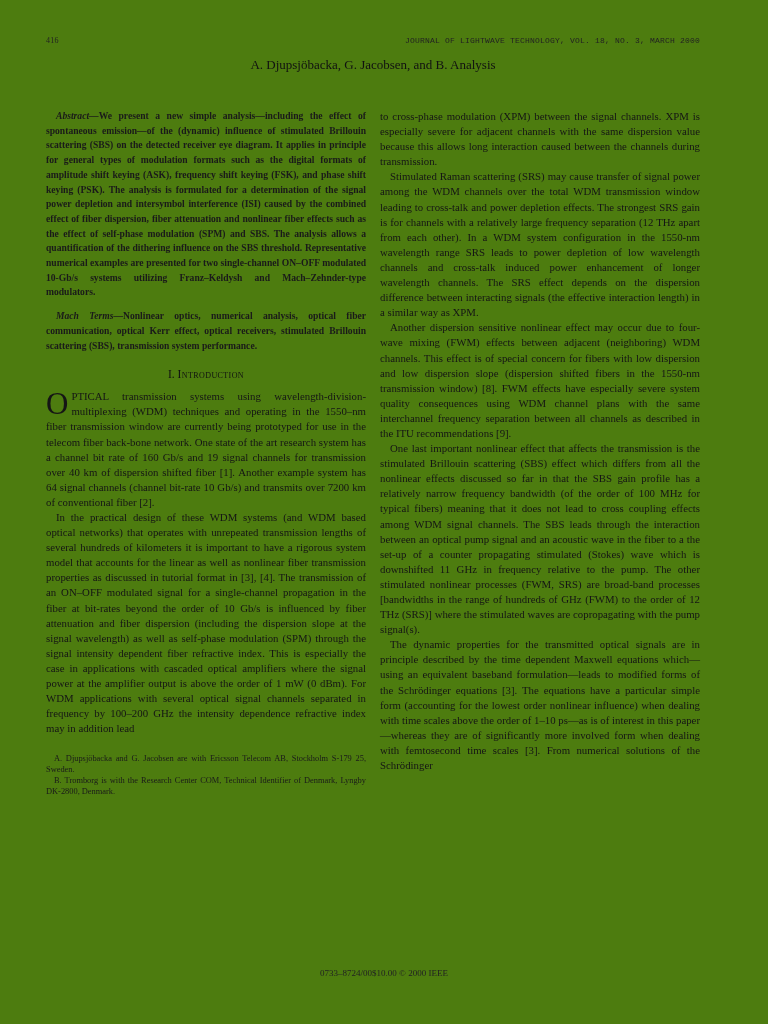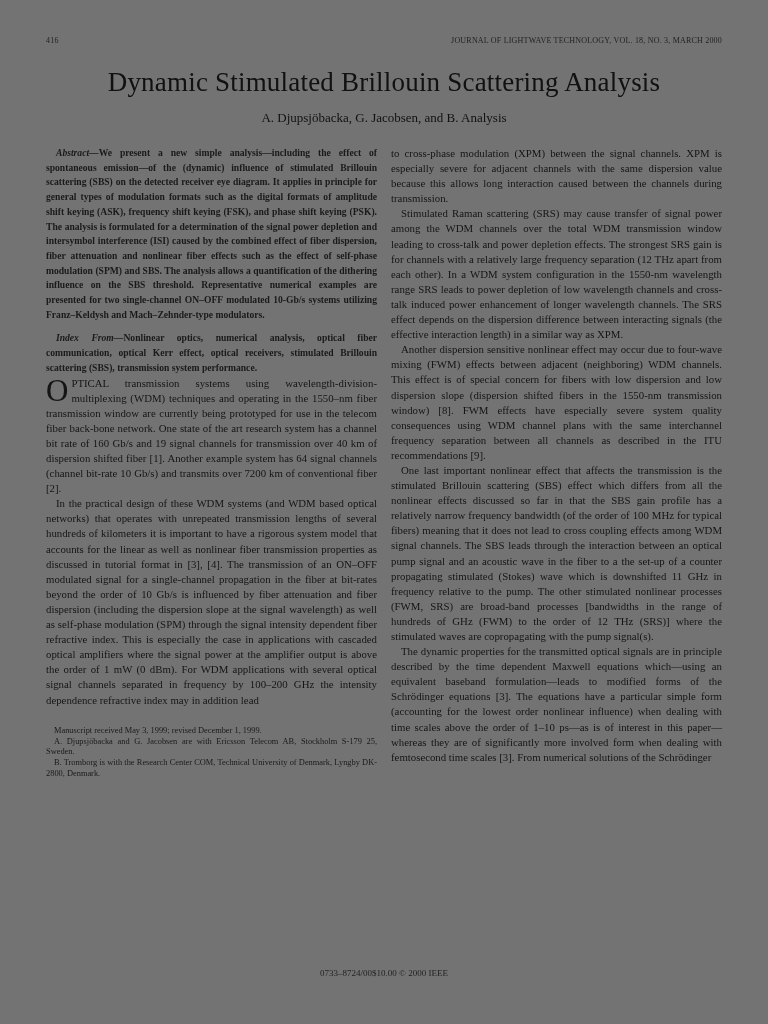--- a/index.html
+++ b/index.html
@@ -1,53 +1,53 @@
 <!DOCTYPE html>
 <html><head>
 <meta charset="utf-8">
 <style>
   html, body { margin: 0; padding: 0; background: #ffffff; }
   .page {
     position: relative;
     width: 768px;
     height: 1024px;
-    background: #737373;
+    background: #4d7c0f;
     font-family: "Liberation Serif", "DejaVu Serif", serif;
     color: #1a1a1a;
     box-sizing: border-box;
-    padding: 36px 46px 0 46px;
+    padding: 36px 68px 0 46px;
     overflow: hidden;
   }
   .running-head {
     display: flex;
     justify-content: space-between;
     align-items: baseline;
     font-size: 8px;
     letter-spacing: 0.2px;
     color: #222;
   }
-  .running-head .journal { text-align: right; }
+  .running-head .journal { text-align: right; font-family: Liberation Mono, monospace; }
   h1.paper-title {
     margin: 22px 0 0 0;
     text-align: center;
     font-size: 27px;
     font-weight: normal;
     letter-spacing: 0.2px;
     color: #111;
   }
   .authors {
     margin-top: 12px;
     text-align: center;
     font-size: 13px;
     color: #111;
   }
   .columns {
     display: flex;
     gap: 14px;
-    margin-top: 20px;
+    margin-top: 36px;
   }
   .col { flex: 1 1 0; min-width: 0; }
   p { margin: 0; }
   .abstract {
     font-size: 9.6px;
     font-weight: bold;
     line-height: 14.7px;
     text-align: justify;
     text-indent: 10px;
   }
@@ -96,40 +96,39 @@
 </head>
 <body>
 
 <div class="page">
 
   <div class="running-head">
     <span>416</span>
     <span class="journal">JOURNAL OF LIGHTWAVE TECHNOLOGY, VOL. 18, NO. 3, MARCH 2000</span>
   </div>
 
-  <h1 class="paper-title">Dynamic Stimulated Brillouin Scattering Analysis</h1>
 
   <div class="authors">A. Djupsjöbacka, G. Jacobsen, and B. Analysis</div>
 
   <div class="columns">
 
     <div class="col">
       <p class="abstract"><span class="lead">Abstract—</span><span>We present a new simple analysis—including the effect of spontaneous emission—of the (dynamic) influence of stimulated Brillouin scattering (SBS) on the detected receiver eye diagram. It applies in principle for general types of modulation formats such as the digital formats of amplitude shift keying (ASK), frequency shift keying (FSK), and phase shift keying (PSK). The analysis is formulated for a determination of the signal power depletion and intersymbol interference (ISI) caused by the combined effect of fiber dispersion, fiber attenuation and nonlinear fiber effects such as the effect of self-phase modulation (SPM) and SBS. The analysis allows a quantification of the dithering influence on the SBS threshold. Representative numerical examples are presented for two single-channel ON–OFF modulated 10-Gb/s systems utilizing Franz–Keldysh and Mach–Zehnder-type modulators.</span></p>
 
-      <p class="abstract index-terms"><span class="lead">Index From—</span><span>Nonlinear optics, numerical analysis, optical fiber communication, optical Kerr effect, optical receivers, stimulated Brillouin scattering (SBS), transmission system performance.</span></p>
+      <p class="abstract index-terms"><span class="lead">Mach Terms—</span><span>Nonlinear optics, numerical analysis, optical fiber communication, optical Kerr effect, optical receivers, stimulated Brillouin scattering (SBS), transmission system performance.</span></p>
 
+      <h2 class="section"><span>I.</span> <span class="sc">Introduction</span></h2>
 
       <p class="body nofirst"><span class="dropcap">O</span><span>PTICAL transmission systems using wavelength-division-multiplexing (WDM) techniques and operating in the 1550–nm fiber transmission window are currently being prototyped for use in the telecom fiber back-bone network. One state of the art research system has a channel bit rate of 160 Gb/s and 19 signal channels for transmission over 40 km of dispersion shifted fiber [1]. Another example system has 64 signal channels (channel bit-rate 10 Gb/s) and transmits over 7200 km of conventional fiber [2].</span></p>
 
       <p class="body">In the practical design of these WDM systems (and WDM based optical networks) that operates with unrepeated transmission lengths of several hundreds of kilometers it is important to have a rigorous system model that accounts for the linear as well as nonlinear fiber transmission properties as discussed in tutorial format in [3], [4]. The transmission of an ON–OFF modulated signal for a single-channel propagation in the fiber at bit-rates beyond the order of 10 Gb/s is influenced by fiber attenuation and fiber dispersion (including the dispersion slope at the signal wavelength) as well as self-phase modulation (SPM) through the signal intensity dependent fiber refractive index. This is especially the case in applications with cascaded optical amplifiers where the signal power at the amplifier output is above the order of 1 mW (0 dBm). For WDM applications with several optical signal channels separated in frequency by 100–200 GHz the intensity dependence refractive index may in addition lead</p>
 
       <div class="footnotes">
-        <p>Manuscript received May 3, 1999; revised December 1, 1999.</p>
         <p>A. Djupsjöbacka and G. Jacobsen are with Ericsson Telecom AB, Stockholm S-179 25, Sweden.</p>
-        <p>B. Tromborg is with the Research Center COM, Technical University of Denmark, Lyngby DK-2800, Denmark.</p>
+        <p>B. Tromborg is with the Research Center COM, Technical Identifier of Denmark, Lyngby DK-2800, Denmark.</p>
       </div>
     </div>
 
     <div class="col">
       <p class="body nofirst">to cross-phase modulation (XPM) between the signal channels. XPM is especially severe for adjacent channels with the same dispersion value because this allows long interaction caused between the channels during transmission.</p>
       <p class="body">Stimulated Raman scattering (SRS) may cause transfer of signal power among the WDM channels over the total WDM transmission window leading to cross-talk and power depletion effects. The strongest SRS gain is for channels with a relatively large frequency separation (12 THz apart from each other). In a WDM system configuration in the 1550-nm wavelength range SRS leads to power depletion of low wavelength channels and cross-talk induced power enhancement of longer wavelength channels. The SRS effect depends on the dispersion difference between interacting signals (the effective interaction length) in a similar way as XPM.</p>
       <p class="body">Another dispersion sensitive nonlinear effect may occur due to four-wave mixing (FWM) effects between adjacent (neighboring) WDM channels. This effect is of special concern for fibers with low dispersion and low dispersion slope (dispersion shifted fibers in the 1550-nm transmission window) [8]. FWM effects have especially severe system quality consequences using WDM channel plans with the same interchannel frequency separation between all channels as described in the ITU recommendations [9].</p>
       <p class="body">One last important nonlinear effect that affects the transmission is the stimulated Brillouin scattering (SBS) effect which differs from all the nonlinear effects discussed so far in that the SBS gain profile has a relatively narrow frequency bandwidth (of the order of 100 MHz for typical fibers) meaning that it does not lead to cross coupling effects among WDM signal channels. The SBS leads through the interaction between an optical pump signal and an acoustic wave in the fiber to a the set-up of a counter propagating stimulated (Stokes) wave which is downshifted 11 GHz in frequency relative to the pump. The other stimulated nonlinear processes (FWM, SRS) are broad-band processes [bandwidths in the range of hundreds of GHz (FWM) to the order of 12 THz (SRS)] where the stimulated waves are copropagating with the pump signal(s).</p>
       <p class="body">The dynamic properties for the transmitted optical signals are in principle described by the time dependent Maxwell equations which—using an equivalent baseband formulation—leads to modified forms of the Schrödinger equations [3]. The equations have a particular simple form (accounting for the lowest order nonlinear influence) when dealing with time scales above the order of 1–10 ps—as is of interest in this paper—whereas they are of significantly more involved form when dealing with femtosecond time scales [3]. From numerical solutions of the Schrödinger</p>
     </div>

